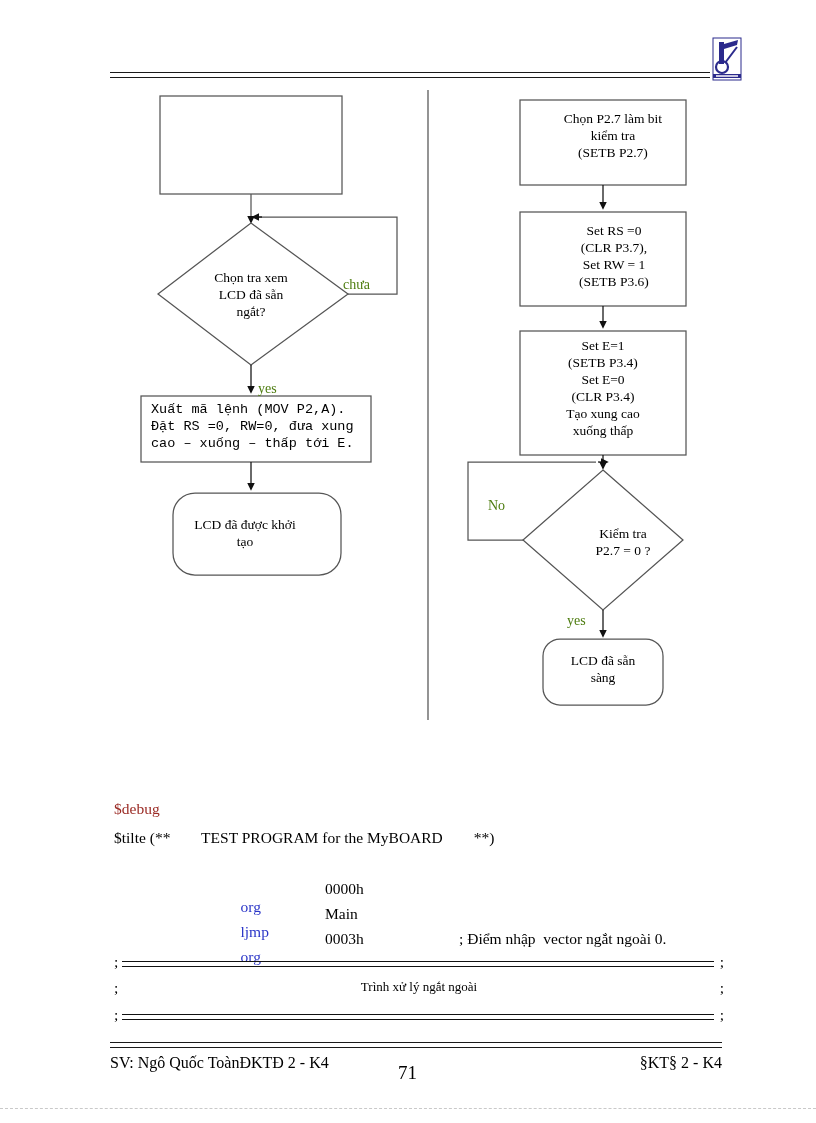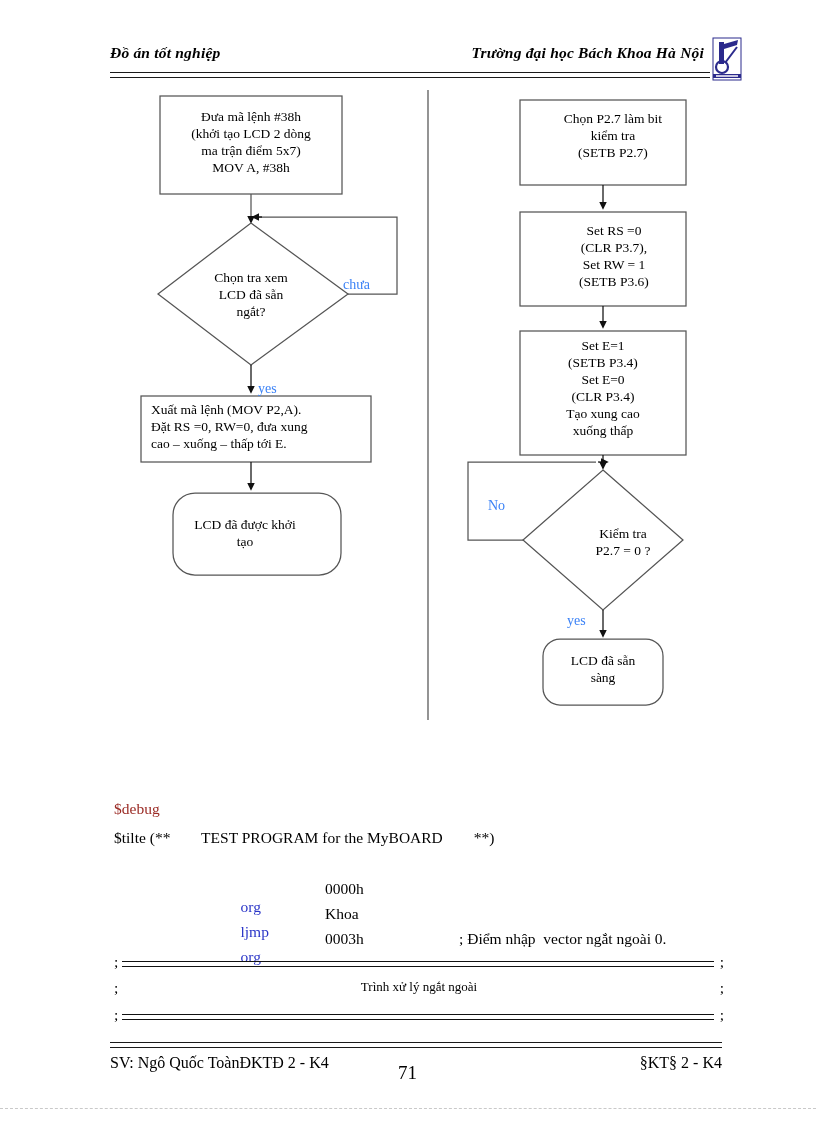--- a/index.html
+++ b/index.html
@@ -84,21 +84,21 @@
     font-size: 13.5px;
     line-height: 17px;
     color: #000;
     pointer-events: none;
   }
   .node-text .it { }
   .lbl {
     position: absolute;
     font-family: "Liberation Serif", "DejaVu Serif", serif;
     font-size: 14px;
-    color: #3b82f6;
+    color: #4d7c0f;
   }
 
   
   .bullet-line {
     position: absolute;
     left: 114px;
     top: 752px;
     font-size: 16px;
     white-space: pre;
   }
@@ -187,24 +187,20 @@
     top: 1108px;
     width: 816px;
     border-top: 1px dashed #c9c9c9;
   }
 </style>
 </head>
 <body>
 
 <div id="page">
 
-  <div id="header">
-    <div class="hdr-left">Đồ án tốt nghiệp</div>
-    <div class="hdr-right">Trường đại học Bách Khoa Hà Nội</div>
-  </div>
   <div id="hdr-rule"></div>
 
   <div id="logo">
     <svg width="34" height="46" viewBox="0 0 34 46" xmlns="http://www.w3.org/2000/svg">
       <rect x="0" y="0" width="34" height="46" fill="#ffffff"></rect>
       <rect x="3" y="2" width="28" height="42" fill="none" stroke="#2b2a8c" stroke-width="1"></rect>
       <rect x="9" y="6" width="5" height="22" fill="#2b2a8c"></rect>
       <path d="M14 8 L28 4 L27 9 L14 13 Z" fill="#2b2a8c"></path>
       <circle cx="12" cy="31" r="6" fill="none" stroke="#2b2a8c" stroke-width="2.2"></circle>
       <path d="M15 27 L27 11" stroke="#2b2a8c" stroke-width="2"></path>
@@ -257,37 +253,31 @@
 
         <polyline points="523,540 468,540 468,462 596,462" stroke="#555555"></polyline>
         <polyline points="598,462 607,462" stroke="#111111" marker-end="url(#arw)"></polyline>
 
         <line x1="603" y1="610" x2="603" y2="636" stroke="#111111" marker-end="url(#arw)"></line>
 
         <rect x="543" y="639" width="120" height="66" rx="17" ry="17" fill="#ffffff"></rect>
       </g>
     </svg>
 
-    <div class="node-text" style="left:160px; top:108px; width:182px;">
-      <div>Đưa mã lệnh #38h</div>
-      <div>(khởi tạo LCD 2 dòng</div>
-      <div>ma trận điểm 5x7)</div>
-      <div>MOV A, #38h</div>
-    </div>
 
     <div class="node-text" style="left:171px; top:269px; width:160px;">
       <div>Chọn tra xem</div>
       <div>LCD đã sẵn</div>
       <div>ngắt?</div>
     </div>
 
     <div class="lbl" style="left:343px; top:277px;">chưa</div>
     <div class="lbl" style="left:258px; top:381px;">yes</div>
 
-    <div class="node-text" style="left:145px; top:401px; width:222px; text-align:left; padding-left:6px;">
+    <div class="node-text" style="left:145px; top:401px; width:222px; text-align:left; padding-left:6px;font-family:Liberation Mono, monospace;">
       <div>Xuất  mã lệnh  (MOV P2,A).</div>
       <div>Đặt RS =0, RW=0, đưa xung</div>
       <div>cao – xuống – thấp  tới E.</div>
     </div>
 
     <div class="node-text" style="left:173px; top:516px; width:144px;">
       <div>LCD đã được khởi</div>
       <div>tạo</div>
     </div>
 
@@ -333,21 +323,21 @@
   <div class="code-line" style="left:114px; top:829px;">$tilte (**        TEST PROGRAM for the MyBOARD        **)</div>
 
   <div class="code-line" style="left:225px; top:880px;">
     <span class="mn">org</span>
   </div>
   <div class="code-line" style="left:325px; top:880px;">0000h</div>
 
   <div class="code-line" style="left:225px; top:905px;">
     <span class="mn">ljmp</span>
   </div>
-  <div class="code-line" style="left:325px; top:905px;">Khoa</div>
+  <div class="code-line" style="left:325px; top:905px;">Main</div>
 
   <div class="code-line" style="left:225px; top:930px;">
     <span class="mn">org</span>
   </div>
   <div class="code-line" style="left:325px; top:930px;">0003h</div>
   <div class="code-line" style="left:459px; top:930px;">; Điểm nhập  vector ngắt ngoài 0.</div>
 
   <div class="sep-row" style="top:955px;">
     <span class="sep-semi-l">;</span>
     <span class="sep-eq"></span>

